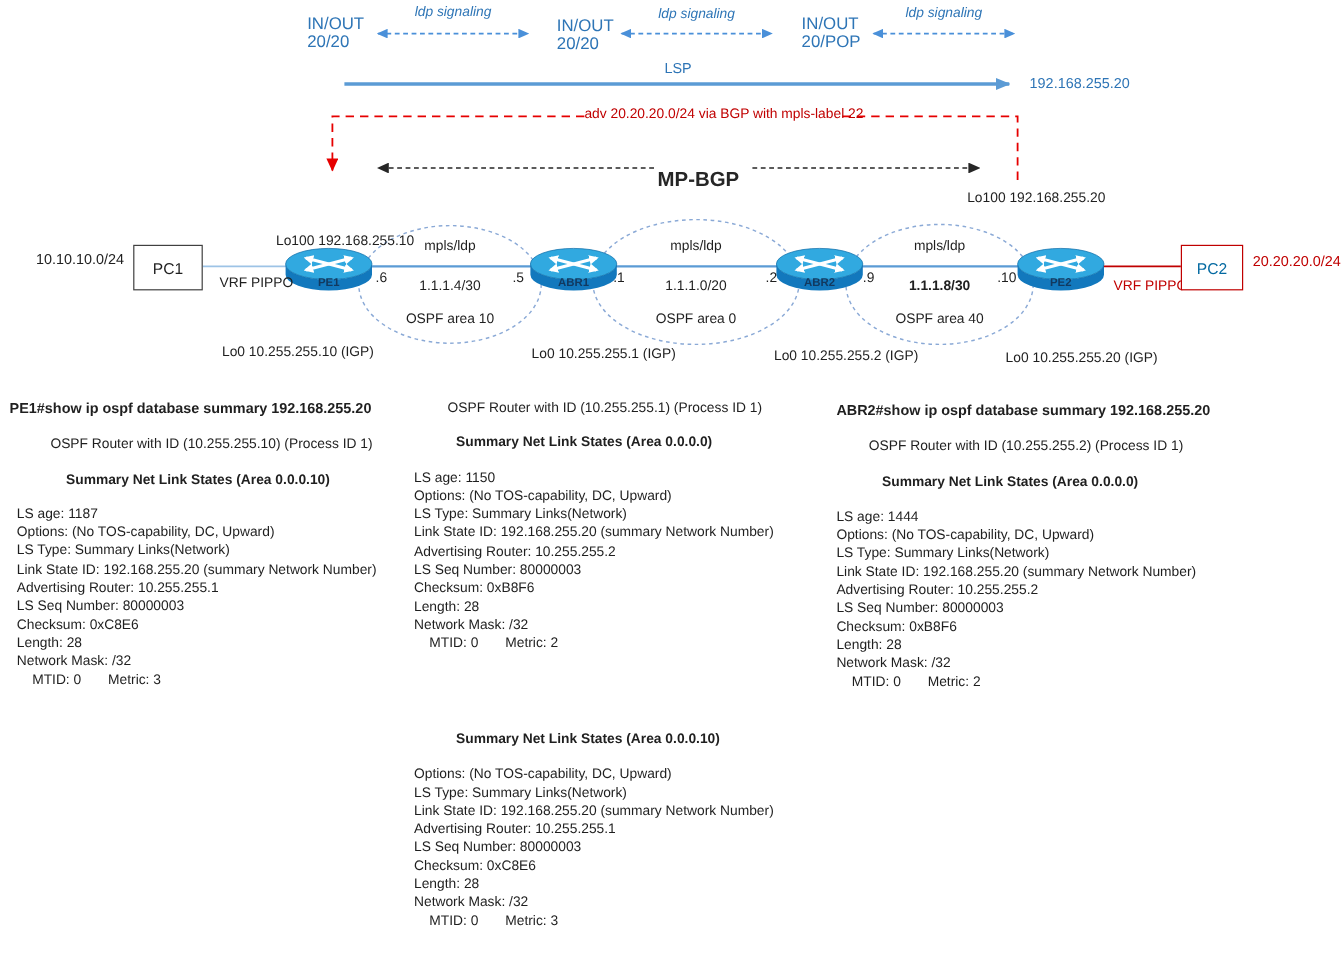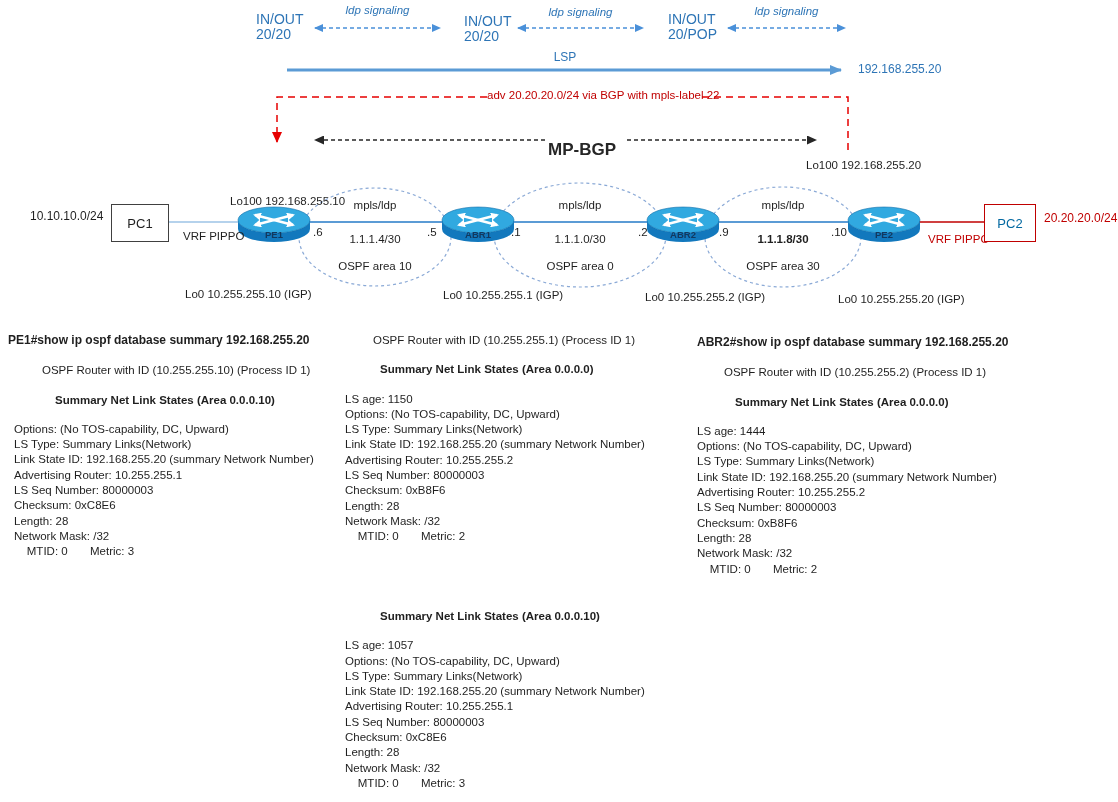--- a/index.html
+++ b/index.html
@@ -130,45 +130,46 @@
 
   <div class="lbl" style="left:313px;top:226px;">.6</div>
   <div class="lbl" style="left:427px;top:226px;">.5</div>
   <div class="lbl center" style="left:300px;top:199px;width:150px;">mpls/ldp</div>
   <div class="lbl center" style="left:300px;top:233px;width:150px;">1.1.1.4/30</div>
   <div class="lbl center" style="left:300px;top:260px;width:150px;">OSPF area 10</div>
 
   <div class="lbl" style="left:511px;top:226px;">.1</div>
   <div class="lbl" style="left:638px;top:226px;">.2</div>
   <div class="lbl center" style="left:505px;top:199px;width:150px;">mpls/ldp</div>
-  <div class="lbl center" style="left:505px;top:233px;width:150px;">1.1.1.0/30</div>
+  <div class="lbl center" style="left:505px;top:233px;width:150px;">1.1.1.0/20</div>
   <div class="lbl center" style="left:505px;top:260px;width:150px;">OSPF area 0</div>
 
   <div class="lbl" style="left:719px;top:226px;">.9</div>
   <div class="lbl" style="left:831px;top:226px;">.10</div>
   <div class="lbl center" style="left:708px;top:199px;width:150px;">mpls/ldp</div>
   <div class="lbl center" style="left:708px;top:233px;width:150px;font-weight:bold;">1.1.1.8/30</div>
-  <div class="lbl center" style="left:708px;top:260px;width:150px;">OSPF area 30</div>
+  <div class="lbl center" style="left:708px;top:260px;width:150px;">OSPF area 40</div>
 
   <div class="lbl redtxt" style="left:928px;top:233px;">VRF PIPPO</div>
   <div class="pcbox pc2" style="left:984px;top:204px;width:50px;height:36px;">
     <span>PC2</span>
   </div>
   <div class="lbl redtxt" style="left:1044px;top:211px;font-size:12px;">20.20.20.0/24</div>
 
   <div class="lbl" style="left:185px;top:288px;">Lo0 10.255.255.10 (IGP)</div>
   <div class="lbl" style="left:443px;top:289px;">Lo0 10.255.255.1 (IGP)</div>
   <div class="lbl" style="left:645px;top:291px;">Lo0 10.255.255.2 (IGP)</div>
   <div class="lbl" style="left:838px;top:293px;">Lo0 10.255.255.20 (IGP)</div>
 
   <div class="console" style="left:8px;top:333px;width:335px;">
     <div class="title">PE1#show ip ospf database summary 192.168.255.20</div>
     <div class="router-line" style="padding-left:34px;">OSPF Router with ID (10.255.255.10) (Process ID 1)</div>
     <div class="heading" style="padding-left:47px;">Summary Net Link States (Area 0.0.0.10)</div>
     <div style="padding-left:6px;">
+        <div class="out-line">LS age: 1187</div>
         <div class="out-line">Options: (No TOS-capability, DC, Upward)</div>
         <div class="out-line">LS Type: Summary Links(Network)</div>
         <div class="out-line">Link State ID: 192.168.255.20 (summary Network Number)</div>
         <div class="out-line">Advertising Router: 10.255.255.1</div>
         <div class="out-line">LS Seq Number: 80000003</div>
         <div class="out-line">Checksum: 0xC8E6</div>
         <div class="out-line">Length: 28</div>
         <div class="out-line">Network Mask: /32</div>
         <div class="out-line">    MTID: 0       Metric: 3</div>
       </div>
@@ -205,21 +206,20 @@
         <div class="out-line">Checksum: 0xB8F6</div>
         <div class="out-line">Length: 28</div>
         <div class="out-line">Network Mask: /32</div>
         <div class="out-line">    MTID: 0       Metric: 2</div>
       </div>
   </div>
 
   <div class="console" style="left:345px;top:609px;width:335px;">
     <div class="heading" style="padding-left:35px;">Summary Net Link States (Area 0.0.0.10)</div>
     <div>
-        <div class="out-line">LS age: 1057</div>
         <div class="out-line">Options: (No TOS-capability, DC, Upward)</div>
         <div class="out-line">LS Type: Summary Links(Network)</div>
         <div class="out-line">Link State ID: 192.168.255.20 (summary Network Number)</div>
         <div class="out-line">Advertising Router: 10.255.255.1</div>
         <div class="out-line">LS Seq Number: 80000003</div>
         <div class="out-line">Checksum: 0xC8E6</div>
         <div class="out-line">Length: 28</div>
         <div class="out-line">Network Mask: /32</div>
         <div class="out-line">    MTID: 0       Metric: 3</div>
       </div>

